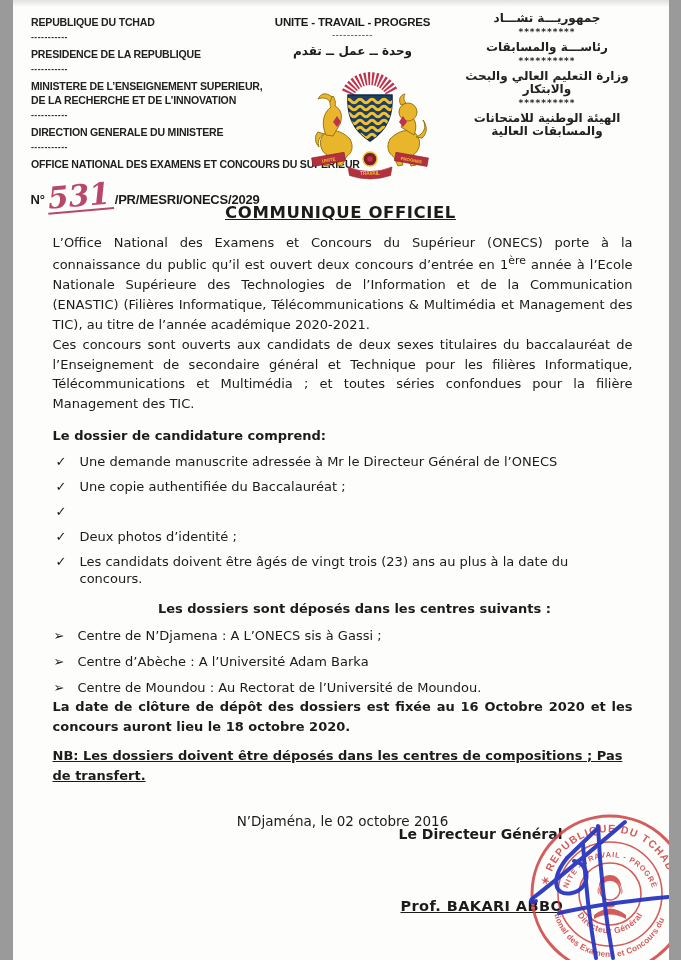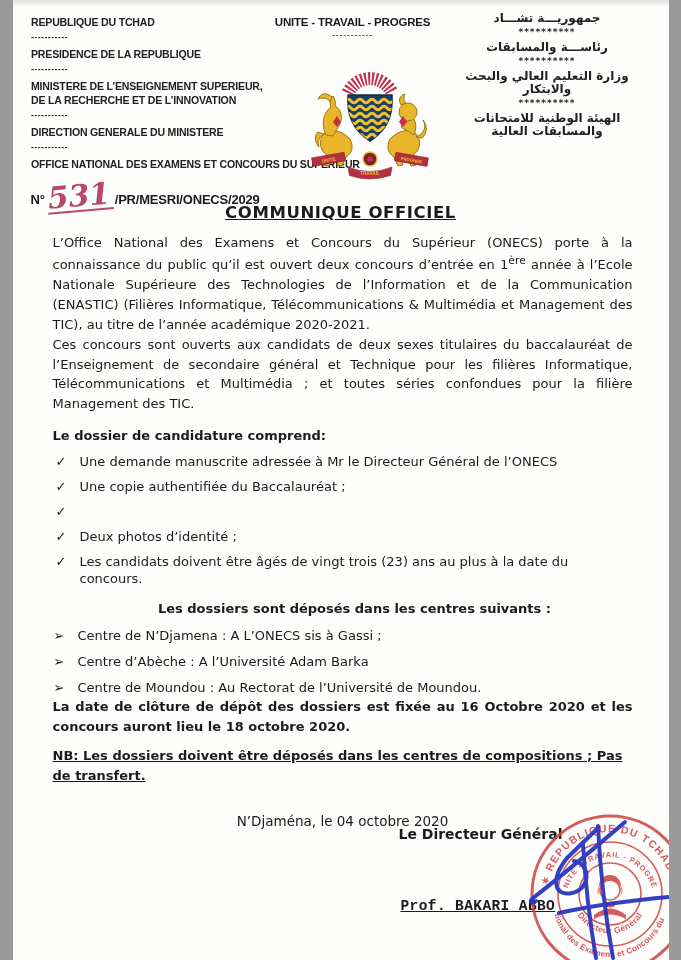--- a/index.html
+++ b/index.html
@@ -60,21 +60,21 @@
   .receipt{margin-left:24px;margin-top:9px;font-weight:bold;text-decoration:underline;text-align:left;}
   .centres-heading{margin-left:24px;margin-top:12px;font-weight:bold;text-align:center;}
   .arrow-item{display:flex;margin-top:9px;text-align:left;line-height:1.3;}
   .arrow{width:24px;flex:none;padding-left:1px;}
   .closing{margin-top:11px;font-weight:bold;}
   .nb{margin-top:9px;font-weight:bold;text-decoration:underline;text-align:left;}
   .dateline{margin-top:26px;text-align:center;font-size:13.5px;text-align-last:center;}
   
   .sig-title{position:absolute;left:386px;top:826px;font-weight:bold;font-size:14px;}
   .sig-name{position:absolute;left:388px;top:898px;font-weight:bold;font-size:14.5px;
-    letter-spacing:.4px;text-decoration:underline;font-family:Liberation Mono, monospace;}
+    letter-spacing:.4px;text-decoration:underline;}
   .stamp{position:absolute;left:511px;top:810px;width:172px;height:172px;z-index:2;}
   .signature{position:absolute;left:490px;top:800px;width:172px;height:160px;z-index:3;}
 </style>
 </head>
 <body>
 
 <div class="page">
   <div class="scan-top"></div>
 
   <div class="hdr-left">
@@ -86,20 +86,21 @@
     <div class="line">DE LA RECHERCHE ET DE L’INNOVATION</div>
     <div class="sep-dash">-----------</div>
     <div class="line">DIRECTION  GENERALE DU MINISTERE</div>
     <div class="sep-dash">-----------</div>
     <div class="line">OFFICE NATIONAL DES EXAMENS ET CONCOURS DU SUPERIEUR</div>
   </div>
 
   <div class="hdr-center">
     <div class="motto-fr">UNITE - TRAVAIL - PROGRES</div>
     <div class="sep-dash">-----------</div>
+    <div class="motto-ar">وحدة ــ عمل ــ تقدم</div>
   </div>
 
   <div class="hdr-right">
     <div>جمهوريـــة تشـــاد</div>
     <div class="sep-ast">**********</div>
     <div>رئاســـة والمسابقات</div>
     <div class="sep-ast">**********</div>
     <div>وزارة التعليم العالي والبحث والابتكار</div>
     <div class="sep-ast">**********</div>
     <div>الهيئة الوطنية للامتحانات والمسابقات العالية</div>
@@ -206,21 +207,21 @@
     </div>
     <div class="arrow-item">
       <span class="arrow">➢</span>
       <span>Centre de Moundou : Au Rectorat de l’Université de Moundou.</span>
     </div>
 
     <p class="closing">La date de clôture de dépôt des dossiers est fixée au 16 Octobre 2020 et les concours auront lieu le 18 octobre 2020.</p>
 
     <div class="nb">NB: Les dossiers doivent être déposés dans les centres de compositions ; Pas de transfert.</div>
 
-    <div class="dateline">N’Djaména, le 04 octobre 2020</div>
+    <div class="dateline">N’Djaména, le 02 octobre 2016</div>
   </div>
 
   <div class="sig-title">Le Directeur Général</div>
   <div class="sig-name">Prof. BAKARI ABBO</div>
 
   <svg class="stamp" viewBox="0 0 172 172">
     <defs>
       <path id="ringTop" d="M24,84 A62,62 0 0 1 148,84"></path>
       <path id="ringBottom" d="M30,104 A58,58 0 0 0 142,104"></path>
       <path id="innerTop" d="M44,78 A44,44 0 0 1 128,78"></path>

